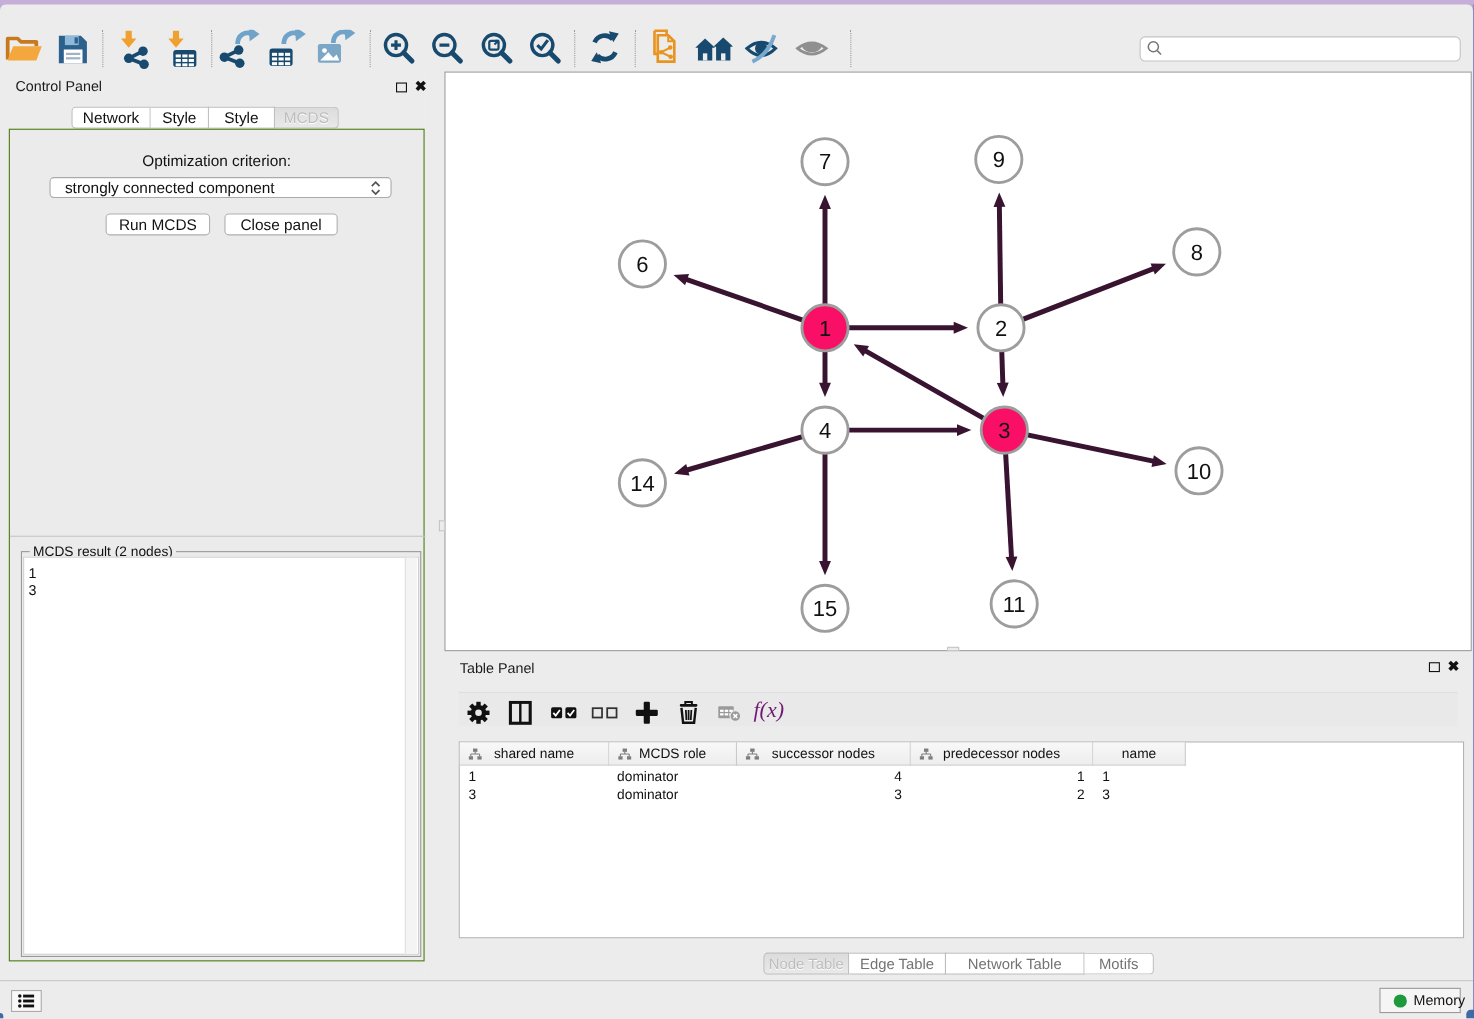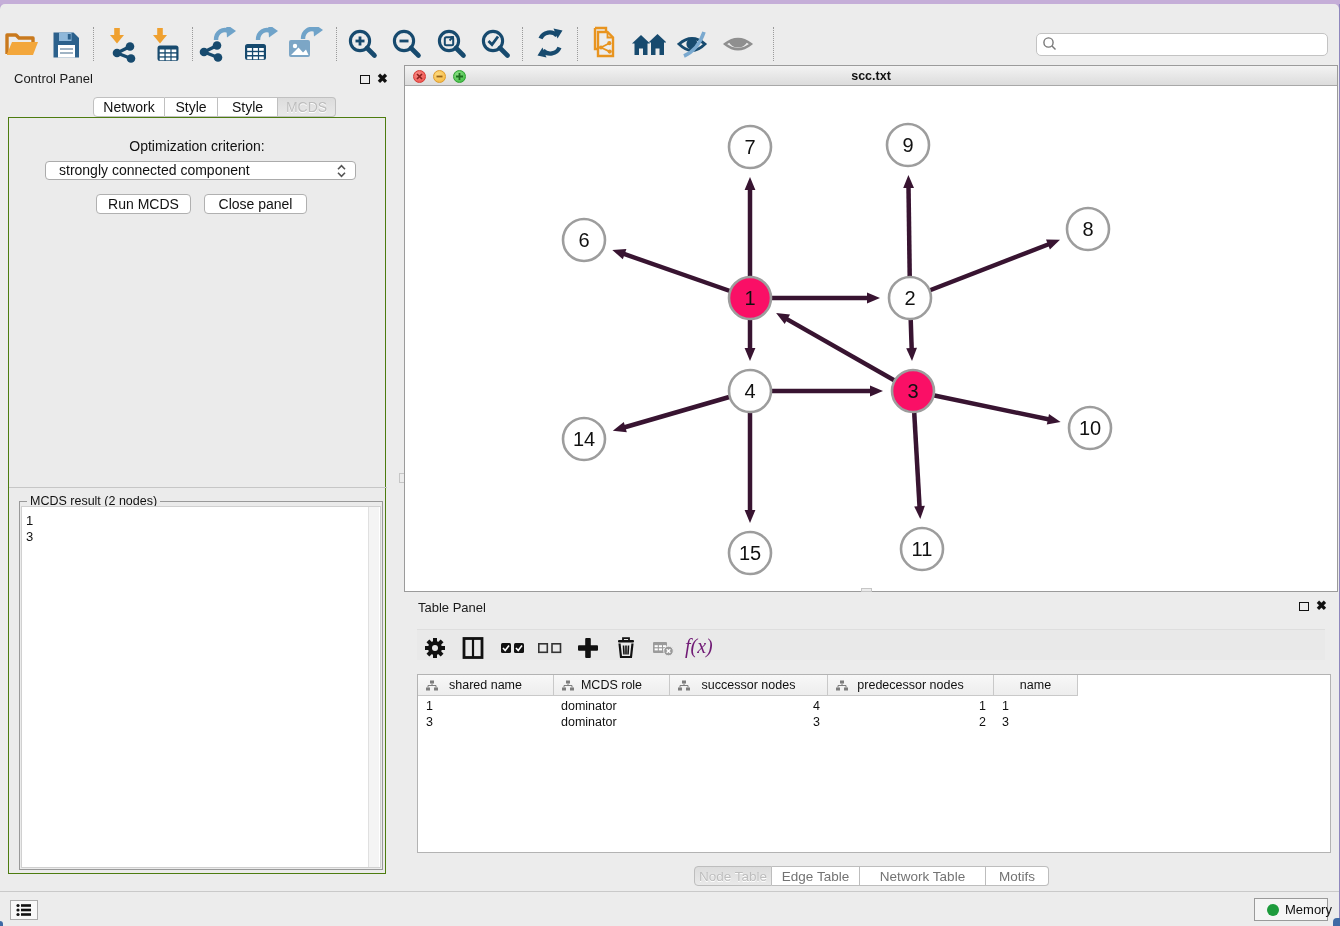--- a/index.html
+++ b/index.html
@@ -21,21 +21,21 @@
 #toolbar { left:0; top:19px; width:1339px; height:41px; background:#ececec; }
 .sep { position:absolute; top:4px; height:34px; width:0; border-left:1px dotted #9a9a9a; }
 .tbi { position:absolute; top:3px; }
 #searchbox { left:1036px; top:10px; width:292px; height:23px; background:#fff; border:1px solid #c3c3c3; border-radius:5px; }
 
 #cp { left:0; top:60px; width:392px; height:831px; background:#ececec; }
 #cp-title { left:14px; top:7px; font-size:13px; color:#1a1a1a; }
 .dock-sq { position:absolute; width:10px; height:9px; border:1.5px solid #111; background:transparent; }
 .close-x { position:absolute; font-size:13px; font-weight:bold; color:#111; }
 .tab { position:absolute; top:0; height:20px; background:#fff; border:1px solid #c0c0c0; font-size:14px; color:#111; text-align:center; line-height:19px; }
-#cp-tabs { left:93px; top:33px; width:243px; height:20px; }
+#cp-tabs { left:65px; top:33px; width:243px; height:20px; }
 #cp-body { left:8px; top:53px; width:378px; height:757px; border:1px solid #4d7c0f; background:#ebebeb; }
 #opt-label { left:0; top:20px; width:100%; text-align:center; font-size:14px; color:#111; }
 #combo { left:36px; top:43px; width:311px; height:19px; background:#fff; border:1px solid #ababab; border-radius:4px; font-size:14px; line-height:17px; padding-left:13px; color:#111; }
 .btn { position:absolute; height:20px; background:#fff; border:1px solid #b0b0b0; border-radius:4px; font-size:14px; color:#111; text-align:center; line-height:18px; }
 #cp-sep { left:0px; top:369px; width:378px; border-top:1px solid #c6c6c6; }
 #fieldset { left:10px; top:383px; width:364px; height:369px; border:1px solid #999; }
 #fs-legend { left:7px; top:-8px; background:#ebebeb; padding:0 3px; font-size:12.5px; color:#111; }
 #fs-white { left:1px; top:4px; width:360px; height:362px; background:#fff; border:1px solid #d0d0d0; }
 #fs-scroll { right:1px; top:0px; width:11px; height:360px; background:#f4f4f4; border-left:1px solid #e0e0e0; }
 
@@ -224,38 +224,20 @@
       <div class="abs" id="fieldset">
         <div class="abs" id="fs-legend">MCDS result (2 nodes)</div>
         <div class="abs" id="fs-white">
           <div style="position:absolute; left:4px; top:6px; font-size:13px; line-height:16px; color:#111;">1<br>3</div>
           <div class="abs" id="fs-scroll"></div>
         </div>
       </div>
     </div>
   </div>
   <div class="abs" id="net">
-    <div class="abs" id="net-title">
-      <div class="mac" style="left:8px; background:radial-gradient(circle at 35% 30%, #f88a85, #ed4a46); border:1px solid #d43a34;">
-        <svg width="11" height="11" viewBox="0 0 11 11" style="position:absolute;left:0;top:0;">
-            <path d="M3 3 L8 8 M8 3 L3 8" stroke="#8c1f1c" stroke-width="1.7"></path>
-          </svg>
-      </div>
-      <div class="mac" style="left:28px; background:radial-gradient(circle at 35% 30%, #fdd97e, #f5b53a); border:1px solid #dd9c2e;">
-        <svg width="11" height="11" viewBox="0 0 11 11" style="position:absolute;left:0;top:0;">
-            <path d="M2.5 5.5 L8.5 5.5" stroke="#97641a" stroke-width="1.8"></path>
-          </svg>
-      </div>
-      <div class="mac" style="left:48px; background:radial-gradient(circle at 35% 30%, #8ade84, #35b83a); border:1px solid #2da131;">
-        <svg width="11" height="11" viewBox="0 0 11 11" style="position:absolute;left:0;top:0;">
-            <path d="M5.5 2 L5.5 9 M2 5.5 L9 5.5" stroke="#1c6d1f" stroke-width="1.8"></path>
-          </svg>
-      </div>
-      <div class="abs" id="net-title-text">scc.txt</div>
-    </div>
     <svg class="abs" style="left:0px; top:21px;" width="932" height="504" viewBox="0 0 932 504">
       <g transform="translate(1,0)">
       <line x1="344" y1="211" x2="344.0" y2="101.5" stroke="#381431" stroke-width="4.5"></line>
 <polygon points="344.0,90.0 349.4,103.0 338.6,103.0" fill="#381431"></polygon>
 <line x1="344" y1="211" x2="217.2" y2="166.7" stroke="#381431" stroke-width="4.5"></line>
 <polygon points="206.3,162.9 220.4,162.1 216.8,172.3" fill="#381431"></polygon>
 <line x1="344" y1="211" x2="462.5" y2="211.0" stroke="#381431" stroke-width="4.5"></line>
 <polygon points="474.0,211.0 461.0,216.4 461.0,205.6" fill="#381431"></polygon>
 <line x1="344" y1="211" x2="344.0" y2="262.5" stroke="#381431" stroke-width="4.5"></line>
 <polygon points="344.0,274.0 338.6,261.0 349.4,261.0" fill="#381431"></polygon>

